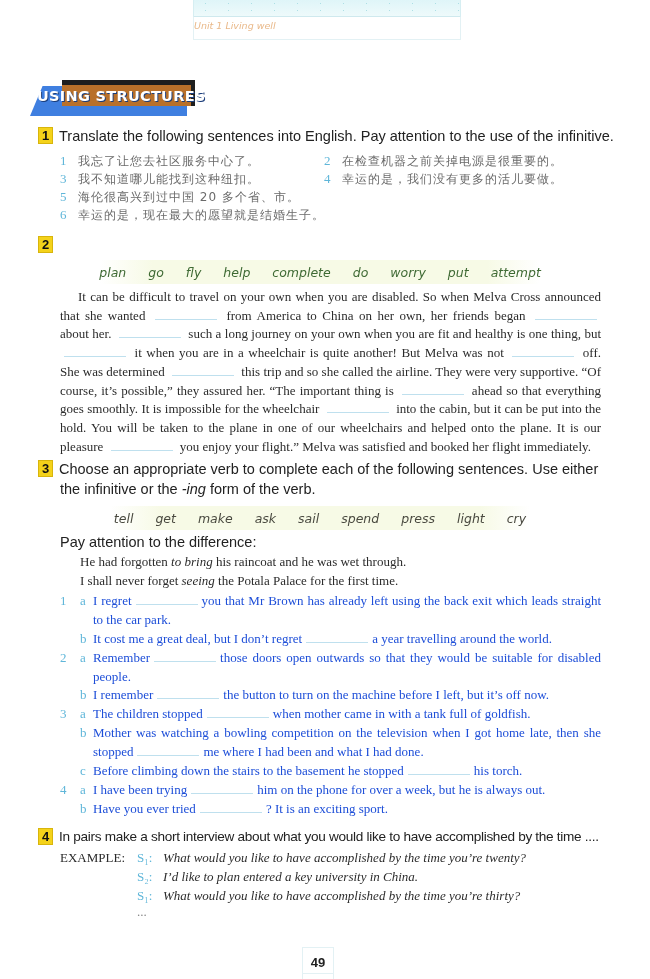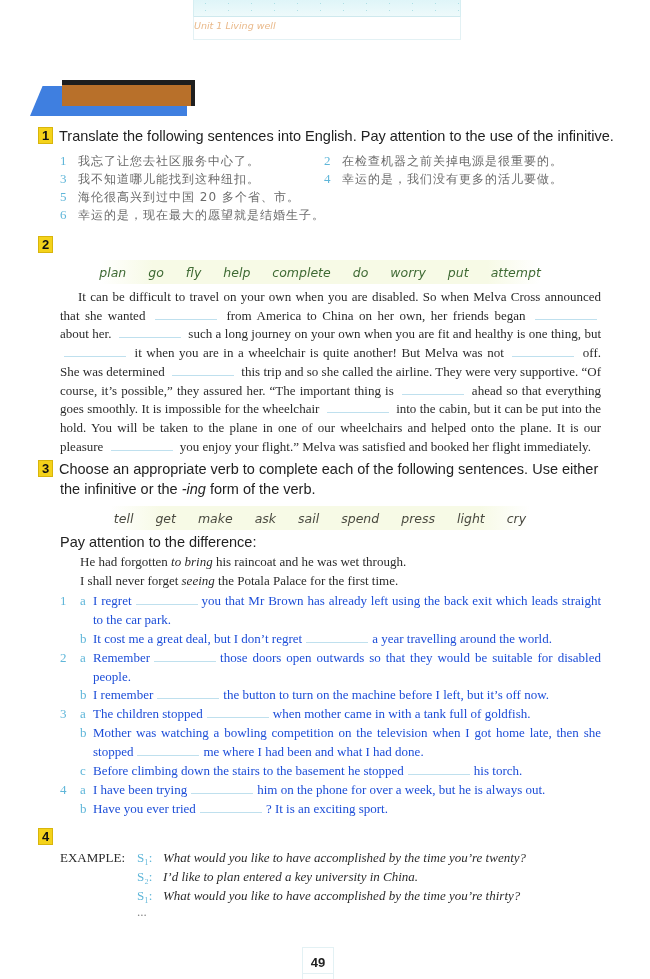--- a/index.html
+++ b/index.html
@@ -73,20 +73,21 @@
     <div class="dots"></div>
   </div>
 <div class="header-box">
   <div class="running-head">Unit 1 Living well</div>
 </div>
 
 <div class="section-banner">
   <div class="banner-blue"></div>
   <div class="banner-black"></div>
   <div class="banner-brown"></div>
+  <div class="banner-text">USING STRUCTURES</div>
 </div>
 
 <div class="ex-head" style="top:127px">
   <span class="badge">1</span>
   <span>Translate the following sentences into English. Pay attention to the use of the infinitive.</span>
 </div>
 <div class="zh-item" style="left:60px; top:153px"><span class="n">1</span><span>我忘了让您去社区服务中心了。</span></div>
 <div class="zh-item" style="left:324px; top:153px"><span class="n">2</span><span>在检查机器之前关掉电源是很重要的。</span></div>
 <div class="zh-item" style="left:60px; top:171px"><span class="n">3</span><span>我不知道哪儿能找到这种纽扣。</span></div>
 <div class="zh-item" style="left:324px; top:171px"><span class="n">4</span><span>幸运的是，我们没有更多的活儿要做。</span></div>
@@ -181,20 +182,21 @@
 
 <span class="item-num" style="left:60px; top:782px">4</span>
 <span class="item-letter" style="left:80px; top:782px">a</span>
 <div class="item-text" style="top:781px"><span>I have been trying</span><span class="blank"></span><span>him on the phone for over a week, but he is always out.</span></div>
 
 <span class="item-letter" style="left:80px; top:801px">b</span>
 <div class="item-text" style="top:800px"><span>Have you ever tried</span><span class="blank"></span><span>? It is an exciting sport.</span></div>
 
 <div class="ex-head" style="top:828px; font-size:13.6px; letter-spacing:-0.3px">
   <span class="badge">4</span>
+  <span>In pairs make a short interview about what you would like to have accomplished by the time ....</span>
 </div>
 <div class="example-label" style="top:850px">EXAMPLE:</div>
 <span class="speaker" style="top:850px">S₁:</span>
 <span class="speech" style="top:850px">What would you like to have accomplished by the time you’re twenty?</span>
 <span class="speaker" style="top:869px">S₂:</span>
 <span class="speech" style="top:869px">I’d like to plan entered a key university in China.</span>
 <span class="speaker" style="top:888px">S₁:</span>
 <span class="speech" style="top:888px">What would you like to have accomplished by the time you’re thirty?</span>
 <span class="speaker" style="top:904px; color:#888">...</span>
 

